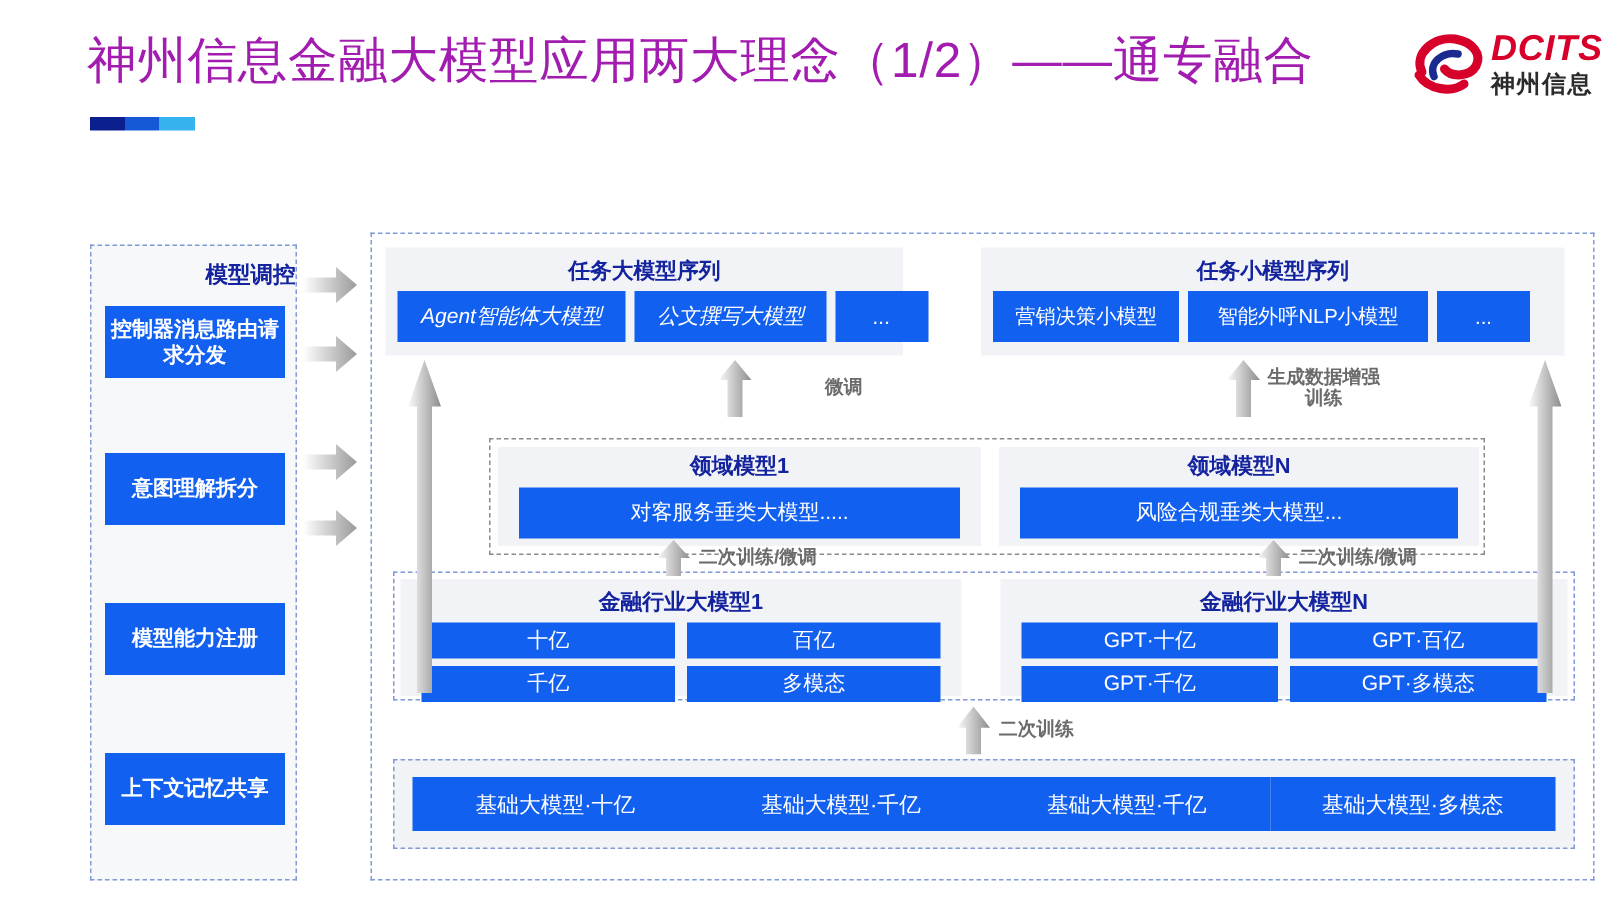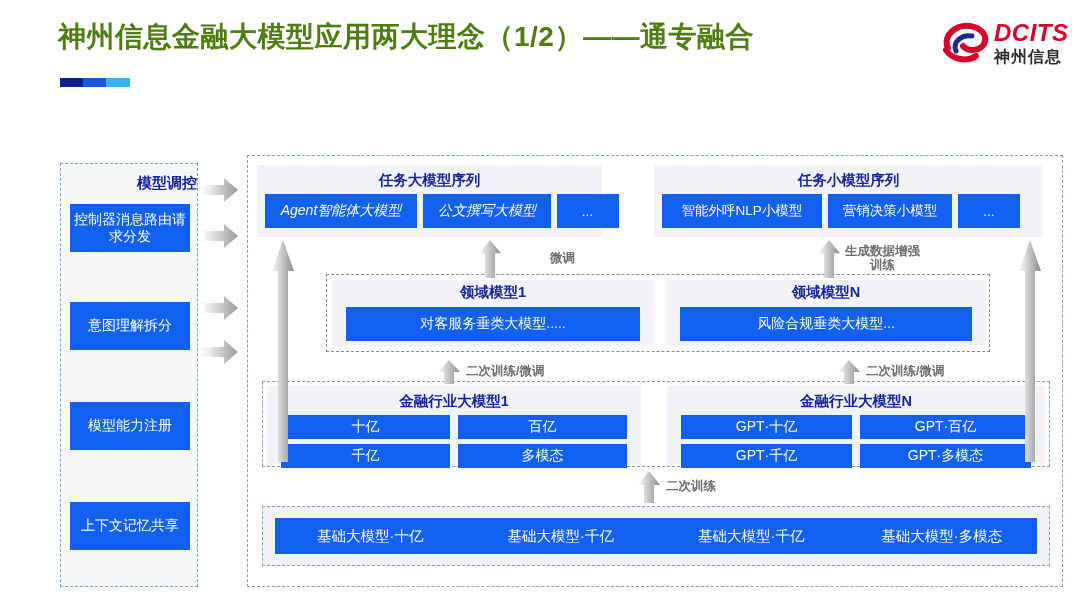--- a/index.html
+++ b/index.html
@@ -8,22 +8,22 @@
     width: 1080px; height: 608px;
     background: #ffffff;
     font-family: "Liberation Sans", "DejaVu Sans", sans-serif;
     overflow: hidden;
   }
   #slide { position: relative; width: 1080px; height: 608px; background:#fff; }
 
   
   .title {
     position: absolute; left: 58px; top: 18px;
-    font-size: 28px; font-weight: 700; letter-spacing: .5px;
-    color: #4d7c0f; white-space: nowrap;
+    font-size: 33px; font-weight: 400; letter-spacing: .5px;
+    color: #a21caf; white-space: nowrap;
   }
   .title-rule {
     position: absolute; left: 60px; top: 78px;
     width: 70px; height: 9px;
     background: linear-gradient(to right, #0b1f8f 0 33%, #1559d6 33% 66%, #35b3ef 66% 100%);
   }
   .subtitle {
     position: absolute; left: 0; right: 0; top: 101px;
     text-align: center; font-size: 16.5px; font-weight: 700;
     color: #1c31b8; letter-spacing: .2px;
@@ -44,21 +44,21 @@
     position: absolute; left: 60px; top: 163px;
     width: 138px; height: 424px;
     border: 1px dashed #7f9ad6; background: #f7f8fa;
   }
   .left-title {
     text-align: right; font-size: 15px; font-weight: 700;
     color: #14239e; margin-top: 10px;
   }
   .left-box {
     position: absolute; left: 9px; width: 120px;
-    background: #1160f0; color: #fff; font-size: 14px; font-weight: 400;
+    background: #1160f0; color: #fff; font-size: 14px; font-weight: 700;
     display: flex; align-items: center; justify-content: center; text-align: center;
     line-height: 1.25; padding: 2px;
   }
   .lb0 { top: 40px;  height: 48px; }
   .lb1 { top: 138px; height: 48px; }
   .lb2 { top: 238px; height: 48px; }
   .lb3 { top: 338px; height: 48px; }
 
   
   .r-arrow { position: absolute; width: 36px; height: 24px; }
@@ -81,21 +81,21 @@
     height: 34px; text-align: center; white-space: nowrap;
   }
   .chip.sm { font-size: 13.5px; }
 
   
   .task-row { display: flex; gap: 6px; padding: 0 8px 8px 8px; }
   .task-row .chip { flex: 0 0 auto; }
 
   
   .domain-band {
-    position: absolute; left: 78px; top: 118px;
+    position: absolute; left: 78px; top: 136px;
     width: 664px; height: 78px;
     border: 1px dashed #8a8a8a; background: #fff;
   }
   .domain-cell { position: absolute; top: 5px; height: 66px; background: #f2f3f6; }
   .domain-cell .panel-title { padding-top: 3px; }
   .domain-cell .chip { margin: 5px 14px 0 14px; }
 
   
   .industry-band {
     position: absolute; left: 14px; top: 225px;
@@ -183,22 +183,22 @@
       <div class="task-row" style="margin-top:4px;font-style:italic;">
         <div class="chip" style="width:152px;">Agent智能体大模型</div>
         <div class="chip" style="width:128px;">公文撰写大模型</div>
         <div class="chip" style="width:62px;">...</div>
       </div>
     </div>
 
     <div class="panel" style="left:406px; top:9px; width:389px; height:72px;">
       <div class="panel-title">任务小模型序列</div>
       <div class="task-row" style="margin-top:4px;">
+        <div class="chip sm" style="width:124px;">营销决策小模型</div>
         <div class="chip sm" style="width:160px;">智能外呼NLP小模型</div>
-        <div class="chip sm" style="width:124px;">营销决策小模型</div>
         <div class="chip sm" style="width:62px;">...</div>
       </div>
     </div>
 
     <div class="domain-band">
       <div class="domain-cell" style="left:5px; width:322px;">
         <div class="panel-title">领域模型1</div>
         <div class="chip">对客服务垂类大模型.....</div>
       </div>
       <div class="domain-cell" style="left:339px; width:320px;">

